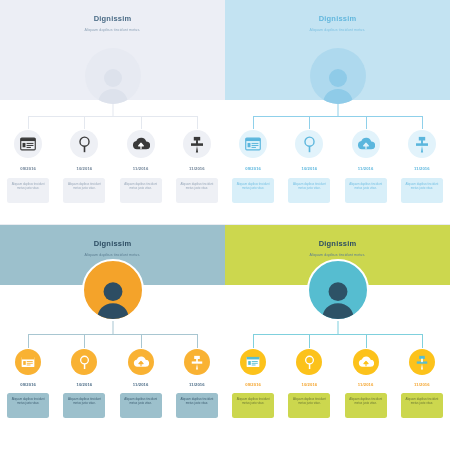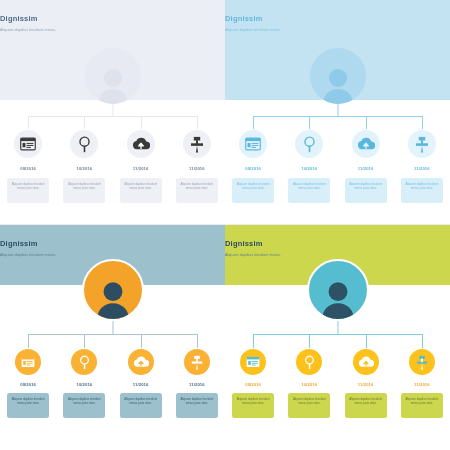--- a/index.html
+++ b/index.html
@@ -28,20 +28,21 @@
     background: #ffffff;
     box-sizing: border-box;
   }
   
   .band {
     position: absolute;
     left: 0;
     top: 0;
     width: 100%;
     box-sizing: border-box;
+    text-align: center;
   }
   .band-title {
     font-weight: bold;
     letter-spacing: .2px;
     margin: 0;
   }
   .band-sub {
     margin: 0;
     letter-spacing: .1px;
   }

